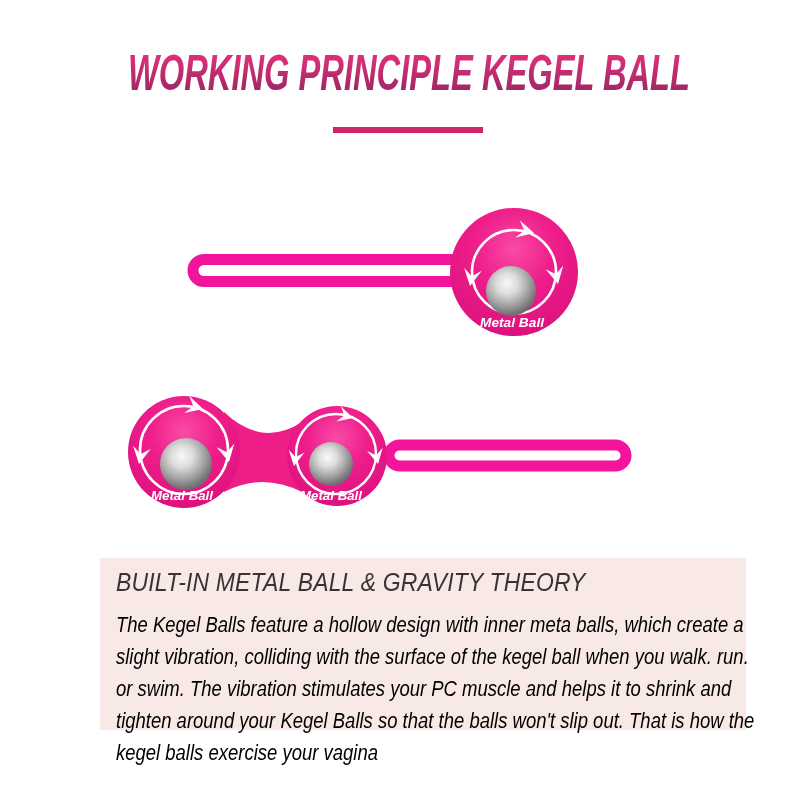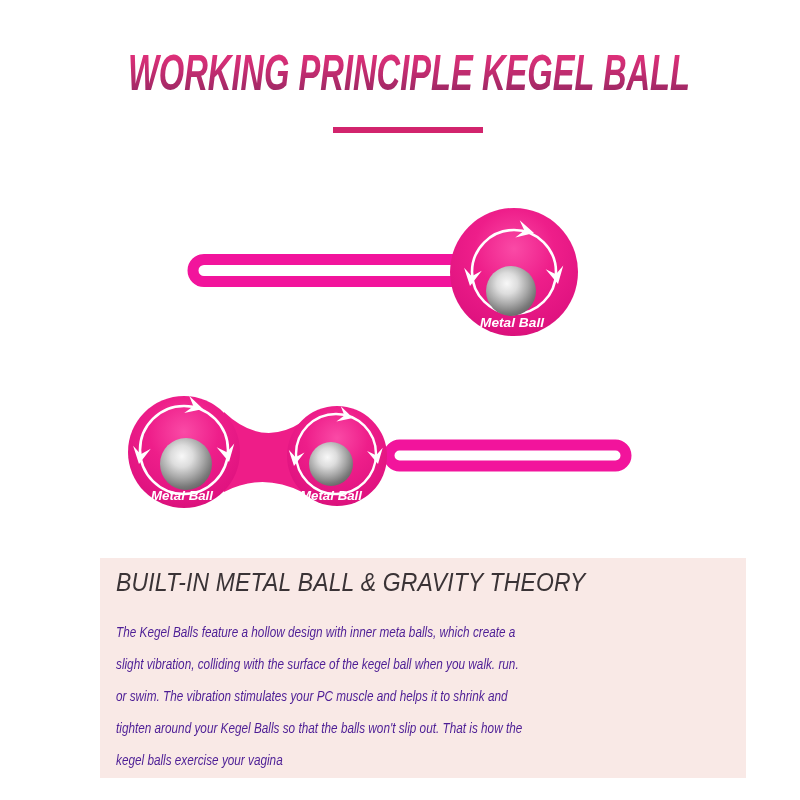--- a/index.html
+++ b/index.html
@@ -58,40 +58,40 @@
     font-weight: bold;
     font-size: 13px;
     fill: #ffffff;
   }
   
   #info-box {
     position: absolute;
     left: 100px;
     top: 558px;
     width: 646px;
-    height: 220px;
+    height: 172px;
     background: #f9e9e6;
     box-sizing: border-box;
     padding: 9px 0 0 16px;
   }
   #info-heading {
     margin: 0;
     font-size: 25.5px;
     font-weight: 400;
     color: #3a3336;
     letter-spacing: 0.2px;
     line-height: 30px;
     white-space: nowrap;
     transform: scaleX(0.9);
     transform-origin: 0 50%;
   }
   #info-body {
-    margin-top: 19px;
-    color: #4c1d95;
-    font-size: 14px;
+    margin-top: 12px;
+    color: #000000;
+    font-size: 22px;
   }
   #info-body .body-line {
     line-height: 32px;
     white-space: nowrap;
     transform: scaleX(0.84);
     transform-origin: 0 50%;
   }
 </style>
 </head>
 <body>

